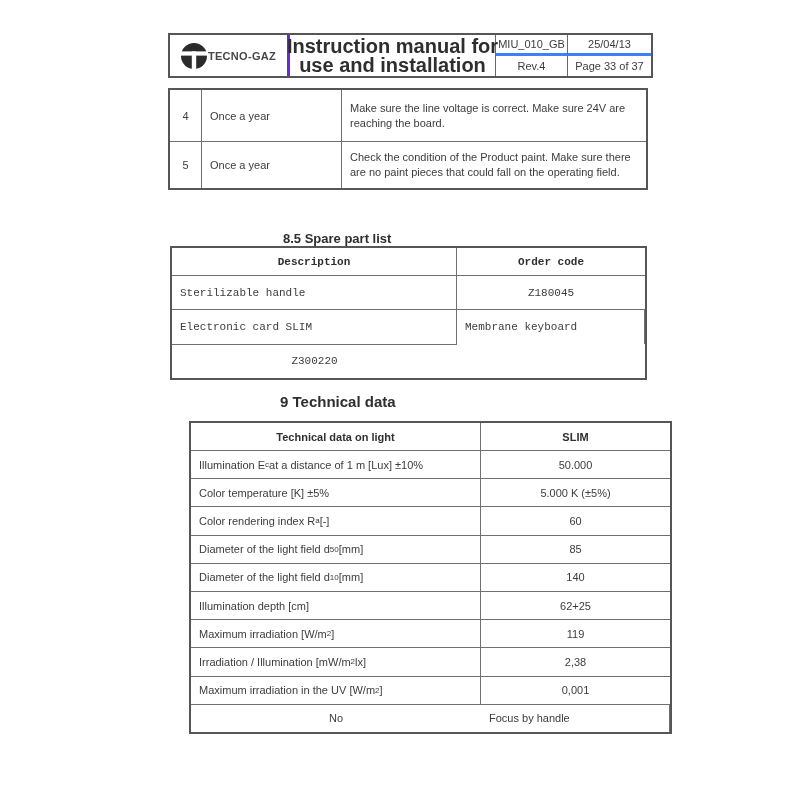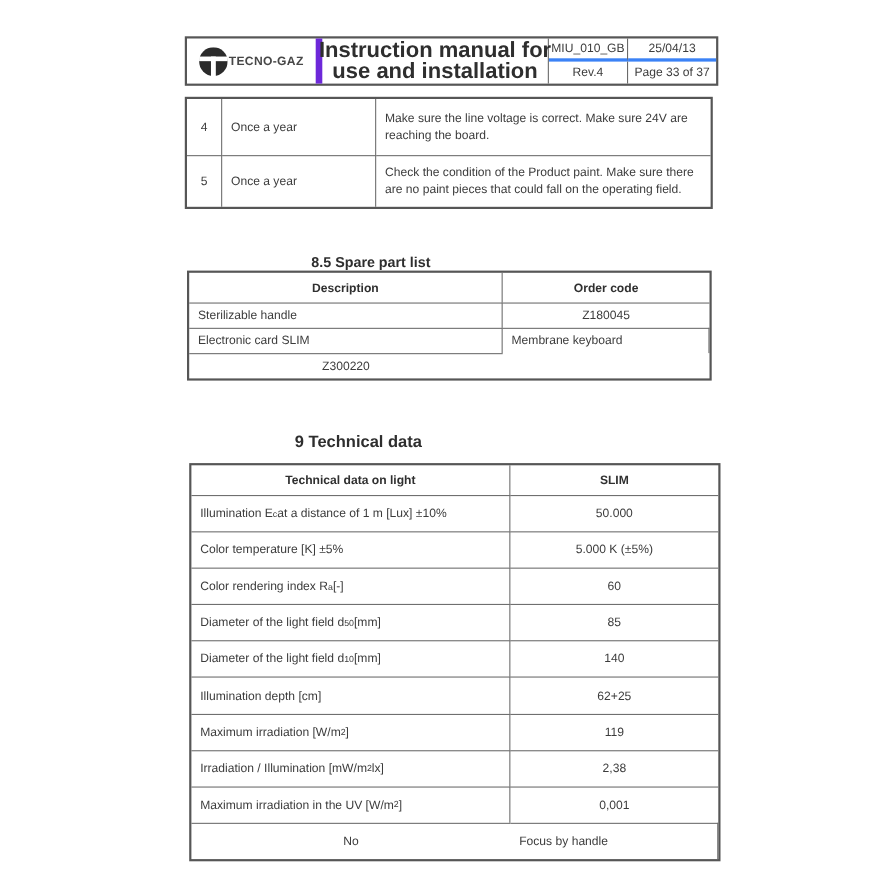--- a/index.html
+++ b/index.html
@@ -7,21 +7,21 @@
     width:800px;height:800px;background:#ffffff;position:relative;
     font-family:"Liberation Sans", sans-serif;color:#3c3c3c;overflow:hidden;
   }
   .abs{position:absolute;box-sizing:border-box;}
 
   
   #header-table{
     left:168px;top:33px;width:485px;height:45px;
     border:2px solid #565656;display:flex;background:#fff;
   }
-  .logo-cell{width:117px;border-right:6px solid #6d28d9;display:flex;align-items:center;justify-content:center;}
+  .logo-cell{width:117px;border-right:3px solid #6d28d9;display:flex;align-items:center;justify-content:center;}
   .logo-icon{width:26px;height:26px;flex:0 0 auto;}
   .logo-text{font-weight:bold;font-size:11px;letter-spacing:0.3px;color:#474747;margin-left:1px;}
   .title-cell{width:205px;border-right:1px solid #6a6a6a;display:flex;flex-direction:column;align-items:center;justify-content:center;}
   .title-line{font-weight:bold;font-size:20px;line-height:19px;color:#2e2e2e;white-space:nowrap;}
   .meta-cell{flex:1;display:grid;grid-template-columns:72px 1fr;grid-template-rows:1fr 1fr;}
   .meta-box{display:flex;align-items:center;justify-content:center;font-size:11px;color:#3c3c3c;}
   .meta-box.br{border-right:1px solid #6a6a6a;}
   .meta-box.bb{border-bottom:3px solid #3b82f6;}
 
   
@@ -33,33 +33,33 @@
   .cell.bt{border-top:1px solid #6f6f6f;}
   .cell.pad{padding-left:8px;padding-right:6px;}
   .cell .wrap{line-height:15px;}
 
   
   #maintenance-table{left:168px;top:88px;width:480px;height:102px;
     grid-template-columns:32px 140px 1fr;grid-template-rows:51px 1fr;}
   #maintenance-table .cell:nth-child(-n+3){border-top:none;}
 
   
-  #spare-table{left:170px;top:246px;width:477px;height:100px;
-    grid-template-columns:285px 1fr;grid-template-rows:27px repeat(3,1fr);}
+  #spare-table{left:170px;top:246px;width:477px;height:134px;
+    grid-template-columns:285px 1fr;grid-template-rows:27px repeat(3,1fr);font-family:Liberation Mono, monospace;}
 
   
-  #tech-table{left:172px;top:421px;width:483px;height:362px;
+  #tech-table{left:189px;top:421px;width:483px;height:313px;
     grid-template-columns:290px 1fr;grid-template-rows:27px repeat(10,1fr);}
 
   sub{font-size:8px;}
   sup{font-size:8px;}
 
   .section-heading{font-weight:bold;color:#2e2e2e;white-space:nowrap;}
   #spare-heading{left:283px;top:231px;font-size:13px;}
-  #tech-heading{left:268px;top:393px;font-size:15px;}
+  #tech-heading{left:280px;top:393px;font-size:15px;}
 </style>
 </head>
 <body>
 
 <div class="abs" id="header-table">
   <div class="logo-cell">
     <span class="logo-icon">
       <svg width="26" height="26" viewBox="0 0 26 26">
         <circle cx="13" cy="13" r="13" fill="#2b2b2b"></circle>
         <rect x="-1" y="8.4" width="28" height="4.2" fill="#ffffff"></rect>

